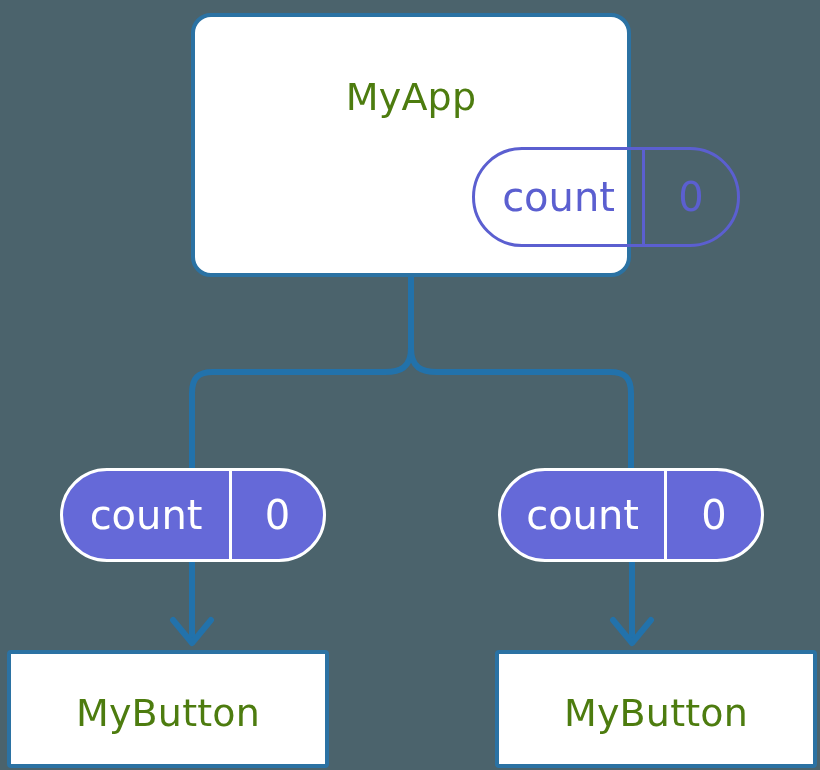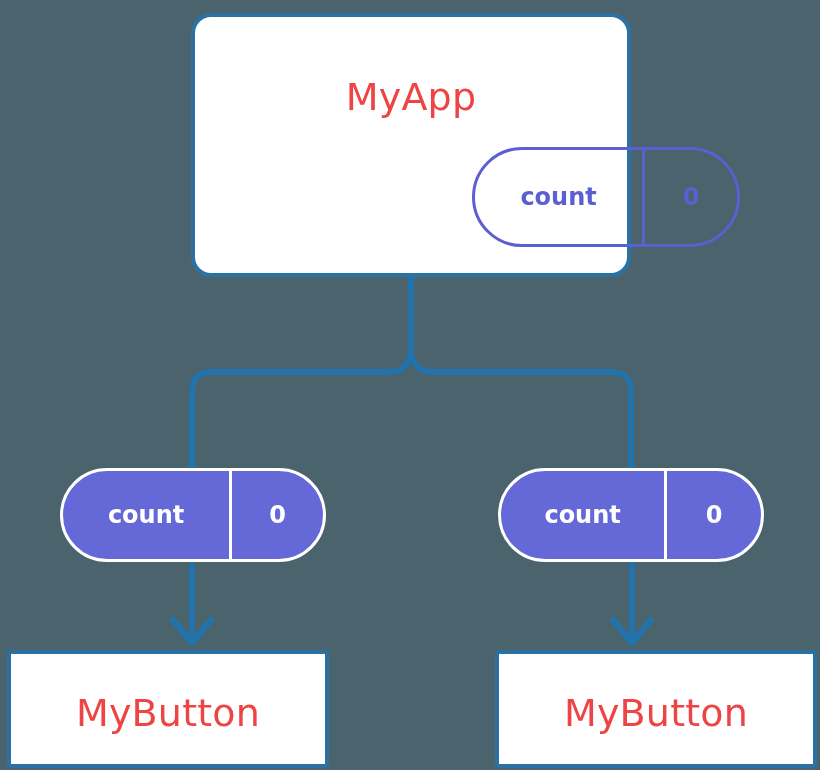--- a/index.html
+++ b/index.html
@@ -33,21 +33,21 @@
     background: #ffffff;
     border: 4px solid #2b72a3;
     border-radius: 4px;
     box-sizing: border-box;
   }
   .component-title {
     position: absolute;
     left: 0;
     width: 100%;
     text-align: center;
-    color: #ef4444;
+    color: #4d7c0f;
     font-size: 38px;
     font-weight: 400;
     letter-spacing: 0.2px;
     white-space: nowrap;
   }
 
   
   #app-box {
     left: 191px;
     top: 13px;
@@ -82,22 +82,22 @@
     display: flex;
     align-items: stretch;
     box-sizing: border-box;
     border-radius: 999px;
     overflow: hidden;
   }
   .pill-key, .pill-val {
     display: flex;
     align-items: center;
     justify-content: center;
-    font-size: 24px;
-    font-weight: 700;
+    font-size: 40px;
+    font-weight: 400;
     box-sizing: border-box;
   }
 
   
   .state-pill.outline {
     border: 3px solid #5b5fd0;
     background: transparent;
   }
   .state-pill.outline .pill-key {
     color: #5b5fd0;

